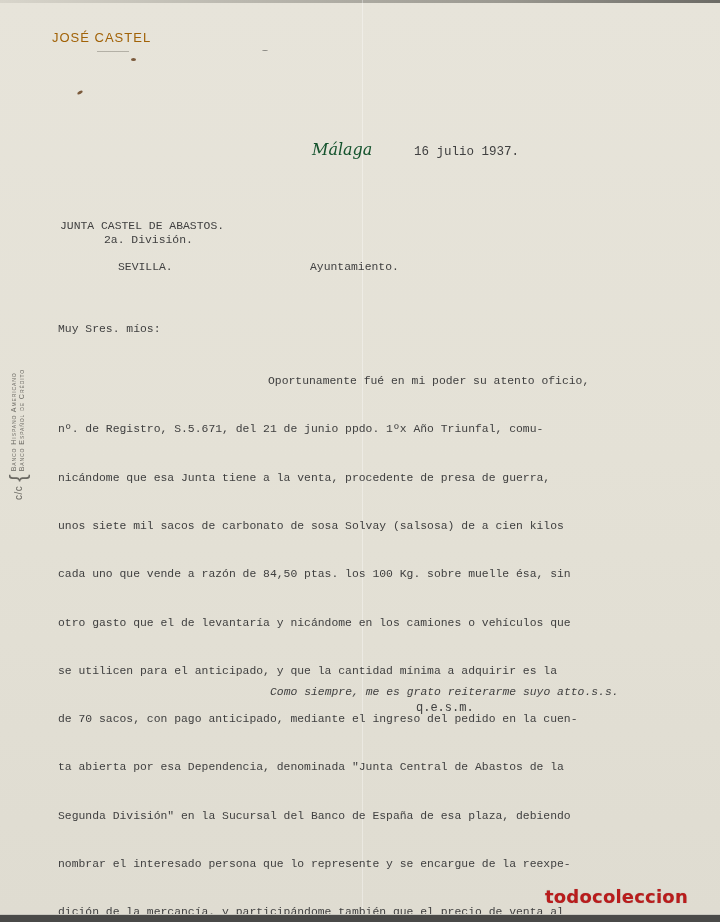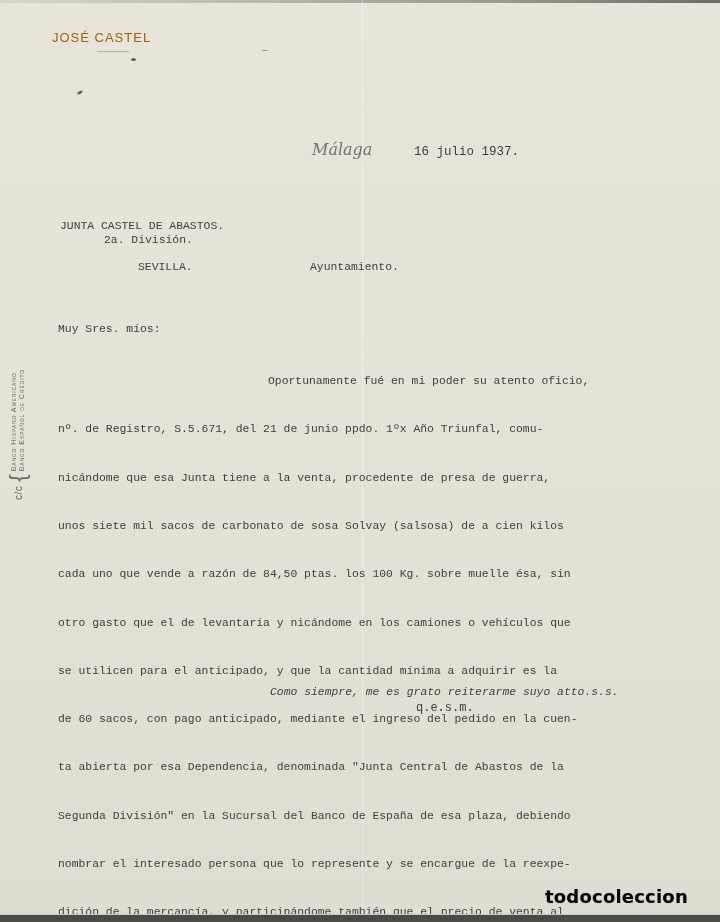--- a/index.html
+++ b/index.html
@@ -50,37 +50,37 @@
   .typed {
     font-family: "Liberation Mono", monospace;
     color: #404040;
     font-size: 11.4px;
     position: absolute;
     white-space: pre;
   }
   .place {
     position: absolute; left: 312px; top: 140px;
     font-family: "DejaVu Serif", serif; font-style: italic;
-    font-size: 16px; color: #737373;
+    font-size: 16px; color: #14532d;
   }
   .date { left: 414px; top: 145px; font-size: 12.5px; }
   .addr1 { left: 60px; top: 220px; }
   .addr2 { left: 104px; top: 234px; }
-  .addr3 { left: 118px; top: 261px; margin-left: 20px; }
+  .addr3 { left: 118px; top: 261px; }
   .addr4 { left: 310px; top: 261px; }
   .salutation { left: 58px; top: 323px; }
   .body-lines { left: 58px; top: 341px; line-height: 16.1px; }
   .body-lines .ln { display: block; height: 16.1px; }
   .indent { padding-left: 210px; }
   .closing { left: 270px; top: 686px; font-style: italic; }
   .closing2 { left: 416px; top: 701px; font-size: 12px; }
   .watermark {
     position: absolute; left: 545px; top: 886px;
     font-family: "DejaVu Sans", sans-serif; font-weight: bold;
-    font-size: 18px; color: #000000; letter-spacing: 0.2px;
+    font-size: 18px; color: #b91c1c; letter-spacing: 0.2px;
     text-shadow: 0 0 1px rgba(0,0,0,0.25);
   }
   .speck { position: absolute; background: #7b5a3c; border-radius: 50%; }
 </style>
 </head>
 <body>
 
 <div class="paper"></div>
 <div class="top-shade"></div>
 <div class="fold"></div>
@@ -114,21 +114,21 @@
 <div class="typed salutation">Muy Sres. míos:</div>
 
 <div class="typed body-lines">
   <span class="ln indent">Oportunamente fué en mi poder su atento oficio,</span>
   <span class="ln">nº. de Registro, S.5.671, del 21 de junio ppdo. 1ºx Año Triunfal, comu-</span>
   <span class="ln">nicándome que esa Junta tiene a la venta, procedente de presa de guerra,</span>
   <span class="ln">unos siete mil sacos de carbonato de sosa Solvay (salsosa) de a cien kilos</span>
   <span class="ln">cada uno que vende a razón de 84,50 ptas. los 100 Kg. sobre muelle ésa, sin</span>
   <span class="ln">otro gasto que el de levantaría y nicándome en los camiones o vehículos que</span>
   <span class="ln">se utilicen para el anticipado, y que la cantidad mínima a adquirir es la</span>
-  <span class="ln">de 60 sacos, con pago anticipado, mediante el ingreso del pedido en la cuen-</span>
+  <span class="ln">de 70 sacos, con pago anticipado, mediante el ingreso del pedido en la cuen-</span>
   <span class="ln">ta abierta por esa Dependencia, denominada "Junta Central de Abastos de la</span>
   <span class="ln">Segunda División" en la Sucursal del Banco de España de esa plaza, debiendo</span>
   <span class="ln">nombrar el interesado persona que lo represente y se encargue de la reexpe-</span>
   <span class="ln">dición de la mercancía, y participándome también que el precio de venta al</span>
   
   
   
   
   
   

